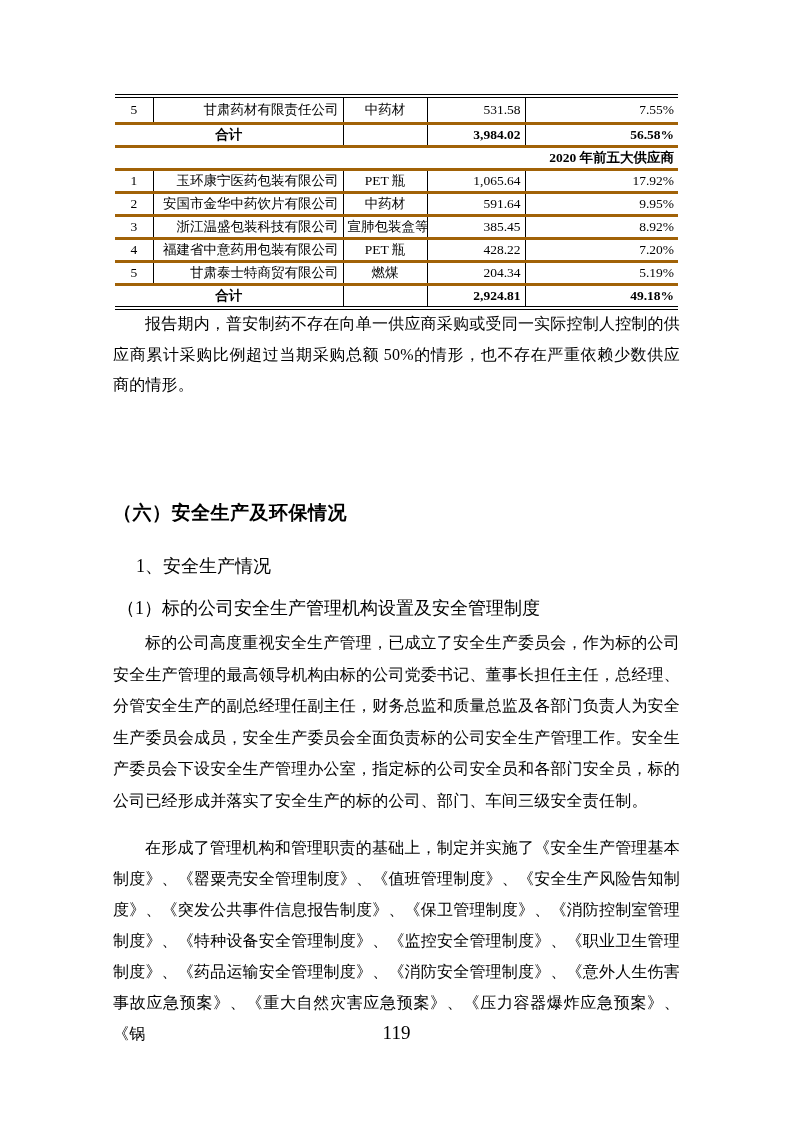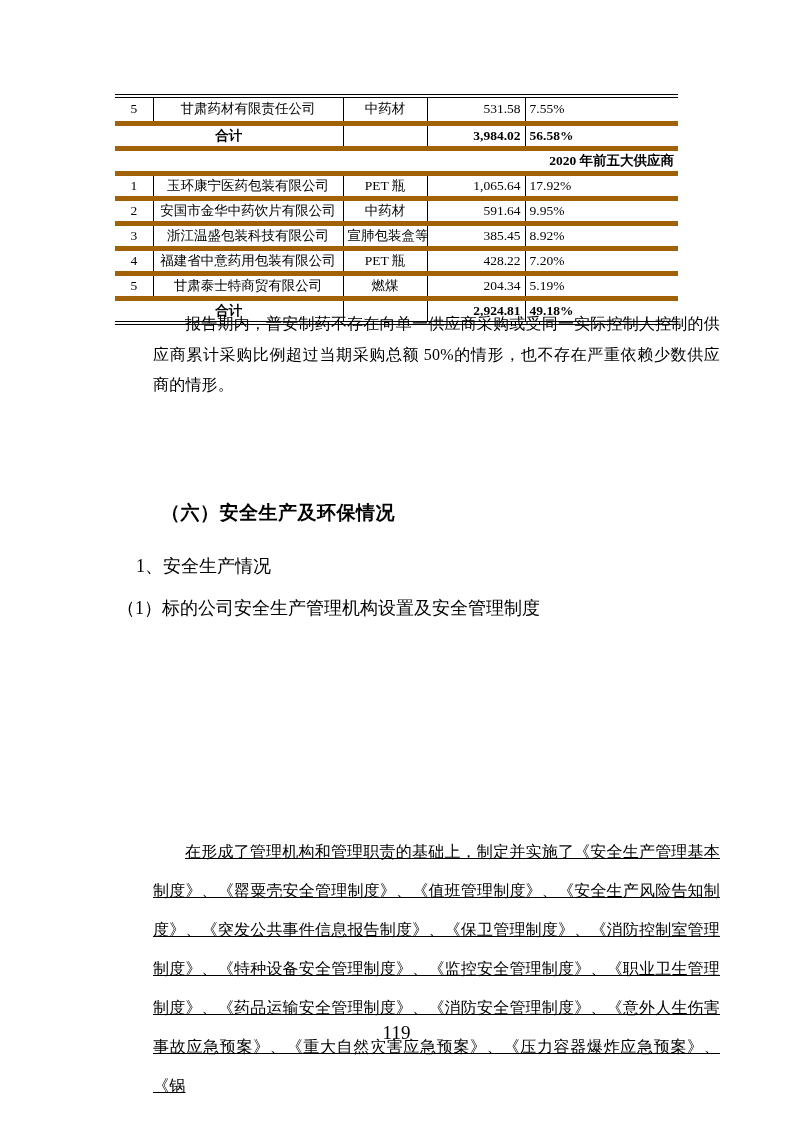--- a/index.html
+++ b/index.html
@@ -26,63 +26,61 @@
     border-bottom: 4px double #000;
     font-size: 13.5px;
   }
   .doc-table td {
     height: 23px;
     padding: 1px 4px;
     vertical-align: middle;
     overflow: hidden;
     white-space: nowrap;
   }
-  .doc-table tr + tr td { border-top: 5px solid #a16207; }
+  .doc-table tr + tr td { border-top: 3px solid #a16207; }
   .doc-table td.bl { border-left: 1px solid #000; }
   .doc-table tr.first-row td { height: 27px; }
   .c-no  { text-align: center; }
-  .c-name{ text-align: center; padding-left: 6px; margin-left: 44px; }
+  .c-name{ text-align: right; padding-left: 6px; margin-left: 44px; }
   .c-cat { text-align: center; margin-left: 28px; }
   .c-amt { text-align: right; padding-right: 5px; }
-  .c-pct { padding-right: 5px; }
+  .c-pct { text-align: right; padding-right: 5px; }
   .doc-table tr.total-row td { font-weight: bold; }
   .doc-table td.merge-label { text-align: center; font-weight: bold; }
   .doc-table tr.period-row td {
     text-align: right;
     font-weight: bold;
     height: 23px;
   }
 
   
   .para {
     position: absolute;
     left: 113px;
     width: 567px;
     font-size: 16px;
     line-height: 30.5px;
     text-align: justify;
     text-indent: 2em;
     letter-spacing: 0.2px;
-    margin-left: 40px;
   }
   #p1 { top: 309px; }
   #p2 { top: 415px; }
   #p3 { top: 627px; line-height: 31.5px; }
-  #p4 { top: 832px; line-height: 39px; text-decoration: underline; }
+  #p4 { top: 832px; line-height: 31px; }
 
   .heading-l2 {
     position: absolute;
     left: 113px;
     top: 500px;
     width: 567px;
     font-family: "Liberation Sans", "DejaVu Sans", sans-serif;
     font-weight: 700;
     font-size: 19px;
     letter-spacing: 0.5px;
-    margin-left: 48px;
   }
   .sub-item {
     position: absolute;
     left: 113px;
     width: 567px;
     font-size: 18px;
   }
   #sub1 { top: 554px; padding-left: 23px; }
   #sub2 { top: 596px; padding-left: 4px; }
 
@@ -171,18 +169,19 @@
 
   <p id="p1" class="para">报告期内，普安制药不存在向单一供应商采购或受同一实际控制人控制的供应商累计采购比例超过当期采购总额 50%的情形，也不存在严重依赖少数供应商的情形。</p>
 
 
   <h2 class="heading-l2">（六）安全生产及环保情况</h2>
 
   <div id="sub1" class="sub-item">1、安全生产情况</div>
 
   <div id="sub2" class="sub-item">（1）标的公司安全生产管理机构设置及安全管理制度</div>
 
+  <p id="p3" class="para">标的公司高度重视安全生产管理，已成立了安全生产委员会，作为标的公司安全生产管理的最高领导机构由标的公司党委书记、董事长担任主任，总经理、分管安全生产的副总经理任副主任，财务总监和质量总监及各部门负责人为安全生产委员会成员，安全生产委员会全面负责标的公司安全生产管理工作。安全生产委员会下设安全生产管理办公室，指定标的公司安全员和各部门安全员，标的公司已经形成并落实了安全生产的标的公司、部门、车间三级安全责任制。</p>
 
   <p id="p4" class="para">在形成了管理机构和管理职责的基础上，制定并实施了《安全生产管理基本制度》、《罂粟壳安全管理制度》、《值班管理制度》、《安全生产风险告知制度》、《突发公共事件信息报告制度》、《保卫管理制度》、《消防控制室管理制度》、《特种设备安全管理制度》、《监控安全管理制度》、《职业卫生管理制度》、《药品运输安全管理制度》、《消防安全管理制度》、《意外人生伤害事故应急预案》、《重大自然灾害应急预案》、《压力容器爆炸应急预案》、《锅</p>
 
   <div class="page-number">119</div>
 
 </div>
 
 </body></html>

